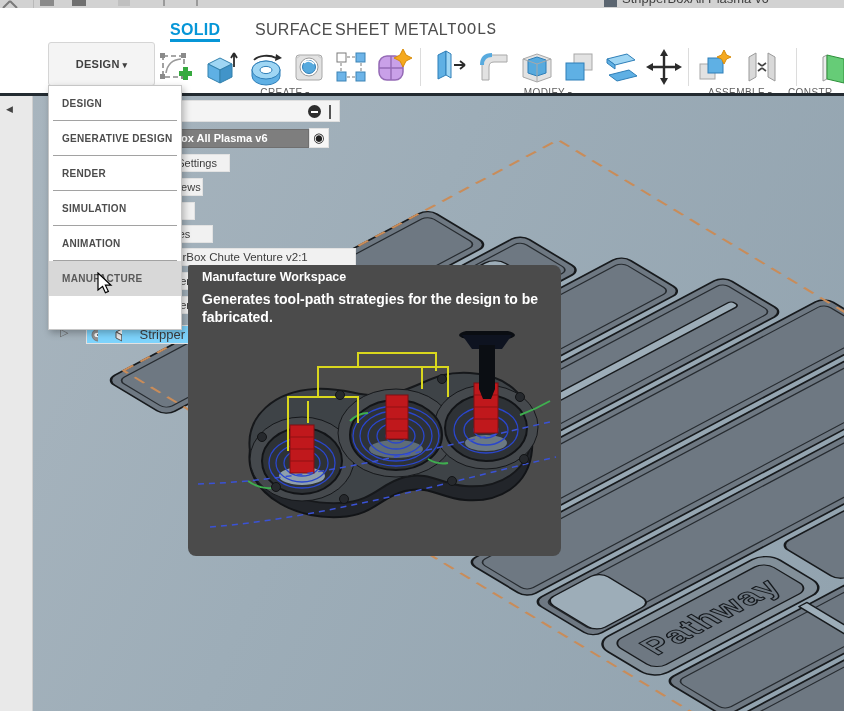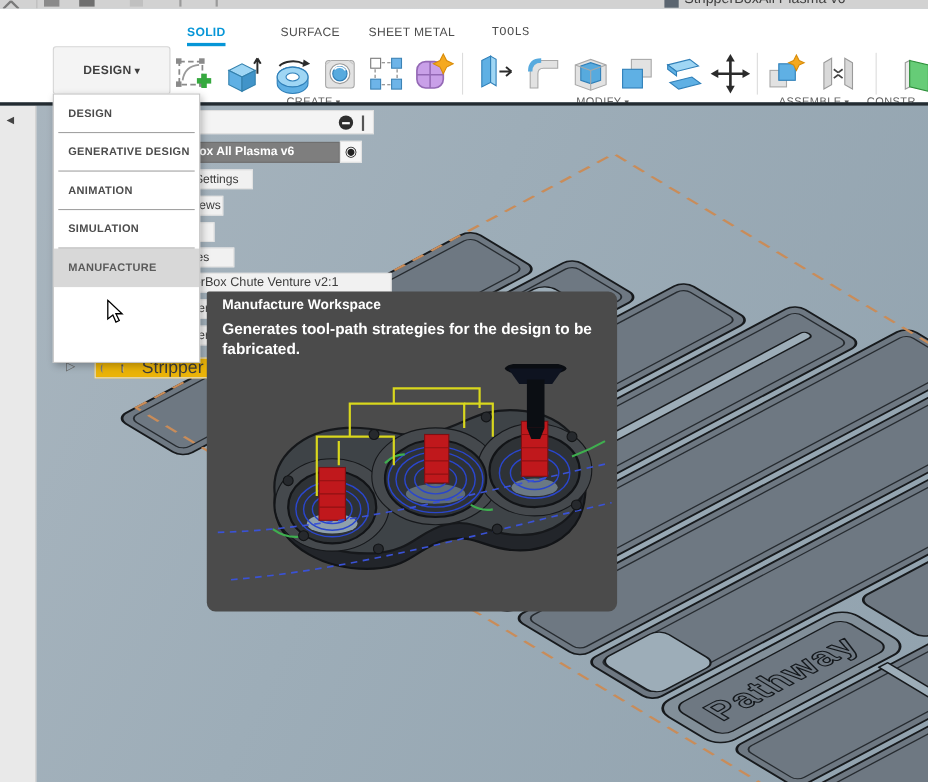--- a/index.html
+++ b/index.html
@@ -10,21 +10,21 @@
   
   .topstrip{position:absolute;left:0;top:0;width:844px;height:8px;background:#d2d2d2;z-index:4;overflow:hidden;}
   .topstrip .mini{position:absolute;top:0;height:6px;background:#8a8a8a;}
   .topstrip .vline{position:absolute;top:0;width:1px;height:8px;background:#b9b9b9;}
   .doc-sliver{position:absolute;left:622px;top:-9px;font-size:13px;color:#3f3f3f;white-space:nowrap;}
   .doc-cube{position:absolute;left:604px;top:0px;width:13px;height:7px;background:#5b6570;}
 
   
   .toolbar{position:absolute;left:0;top:8px;width:844px;height:85px;background:#fff;z-index:4;}
   .toolbar-edge{position:absolute;left:0;top:93px;width:844px;height:3px;background:#232b31;z-index:4;}
-  .tab{position:absolute;top:13px;height:21px;line-height:18px;font-size:11px;color:#4d4d4d;letter-spacing:.3px;}
+  .tab{position:absolute;top:13px;height:21px;line-height:18px;font-size:16px;color:#4d4d4d;letter-spacing:.3px;}
   .tab.active{color:#0696d7;font-weight:bold;border-bottom:3px solid #0696d7;}
   .ws-btn{position:absolute;left:48px;top:34px;width:107px;height:44px;background:#f4f4f4;
           border:1px solid #d5d5d5;border-radius:3px;font-size:11px;font-weight:bold;color:#3f3f3f;
           display:flex;align-items:center;justify-content:center;letter-spacing:.3px;}
   .ws-btn .lbl::after{content:" ▾";font-size:9px;}
   .grp{position:absolute;top:79px;font-size:10px;color:#5f5f5f;letter-spacing:.4px;text-align:center;}
   .grp::after{content:" ▾";font-size:8px;}
   .grp.nocaret::after{content:"";}
   .tool{position:absolute;top:37px;width:44px;height:44px;display:flex;align-items:center;justify-content:center;}
   .vsep{position:absolute;top:40px;width:1px;height:38px;background:#dcdcdc;}
@@ -43,22 +43,22 @@
   .chip.comp{font-size:11.5px;}
   .chip.frag{text-align:right;}
   .bheader{position:absolute;left:150px;top:100px;width:190px;height:22px;background:#f4f4f4;
            border:1px solid #dfdfdf;z-index:2;}
   .bheader .minus{position:absolute;right:18px;top:4px;width:13px;height:13px;border-radius:50%;background:#2e2e2e;}
   .bheader .minus::after{content:"";position:absolute;left:3px;top:6px;width:7px;height:2px;background:#fff;}
   .bheader .caret{position:absolute;right:8px;top:4px;width:2px;height:14px;background:#555;}
   .radio-chip{position:absolute;left:309px;top:128px;width:20px;height:20px;background:#f7f7f7;border:1px solid #e2e2e2;
               z-index:2;font-size:13px;line-height:18px;text-align:center;color:#222;}
   .tree-exp{position:absolute;left:60px;top:326px;z-index:2;font-size:11px;color:#666;}
-  .tree-row{position:absolute;left:86px;top:325px;width:104px;height:19px;background:#eab308;border:1px solid #e2e2e2;
-            z-index:2;display:flex;align-items:center;gap:17px;padding:0 4px;font-size:16px;color:#3c3c3c;}
+  .tree-row{position:absolute;left:86px;top:325px;width:104px;height:19px;background:#7dd3fc;border:1px solid #e2e2e2;
+            z-index:2;display:flex;align-items:center;gap:17px;padding:0 4px;font-size:13px;color:#3c3c3c;}
 
   
   .menu{position:absolute;left:48px;top:85px;width:134px;height:245px;background:#fff;z-index:5;
         border:1px solid #c6c6c6;box-shadow:2px 3px 7px rgba(0,0,0,.28);}
   .menu-item{position:relative;height:35px;line-height:35px;padding-left:13px;font-size:10px;font-weight:bold;
              color:#4c4c4c;letter-spacing:.3px;white-space:nowrap;}
   .menu-item::after{content:"";position:absolute;left:4px;right:4px;bottom:0;height:1px;background:#a2a2a2;}
   .menu-item:last-child::after{display:none;}
   .menu-item.hl{background:#d8d8d8;color:#5a5a5a;}
   .sub-arrow{position:absolute;right:9px;top:13px;width:0;height:0;border-left:6px solid #2e2e2e;
@@ -308,22 +308,23 @@
     <div class="grp" style="left:250px;width:70px">CREATE</div>
     <div class="grp" style="left:513px;width:70px">MODIFY</div>
     <div class="grp" style="left:700px;width:80px">ASSEMBLE</div>
     <div class="grp nocaret" style="left:788px;width:56px;text-align:left">CONSTR</div>
   </div>
   <div class="toolbar-edge"></div>
 
   <div class="menu">
     <div class="menu-item">DESIGN</div>
     <div class="menu-item">GENERATIVE DESIGN</div>
+    <div class="menu-item">RENDER</div>
+    <div class="menu-item">SIMULATION</div>
     <div class="menu-item">ANIMATION</div>
-    <div class="menu-item">SIMULATION</div>
     <div class="menu-item hl">MANUFACTURE</div>
   </div>
 
   <div class="tip">
     <h4>Manufacture Workspace</h4>
     <p>Generates tool-path strategies for the design to be fabricated.</p>
     <svg width="369" height="222" viewBox="0 0 369 222">
 
       <path d="M60,134 C55,99 85,74 125,72 C160,70 175,84 205,76 C235,68 245,54 280,56 C320,58 345,84 342,119 C339,154 310,172 275,169 C250,167 240,154 215,160 C190,166 185,184 150,186 C105,188 66,166 60,134 Z" fill="#22252a" stroke="#121417" stroke-width="2"></path>
 

